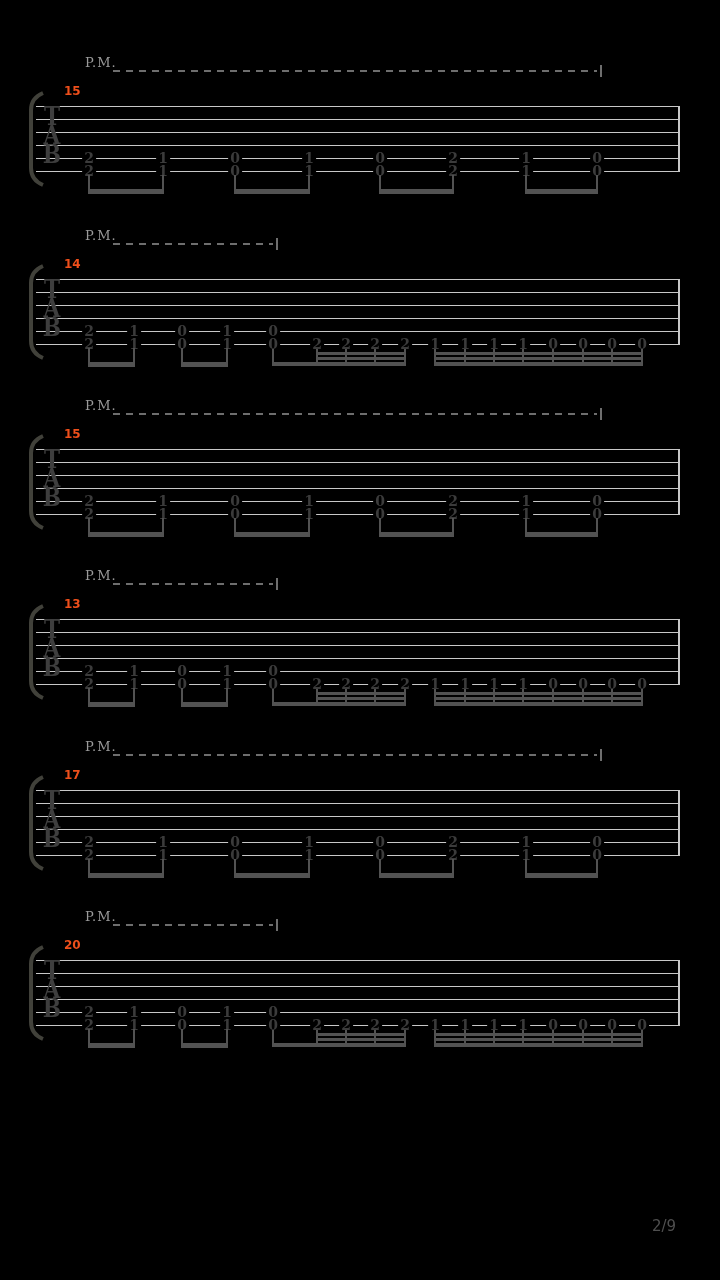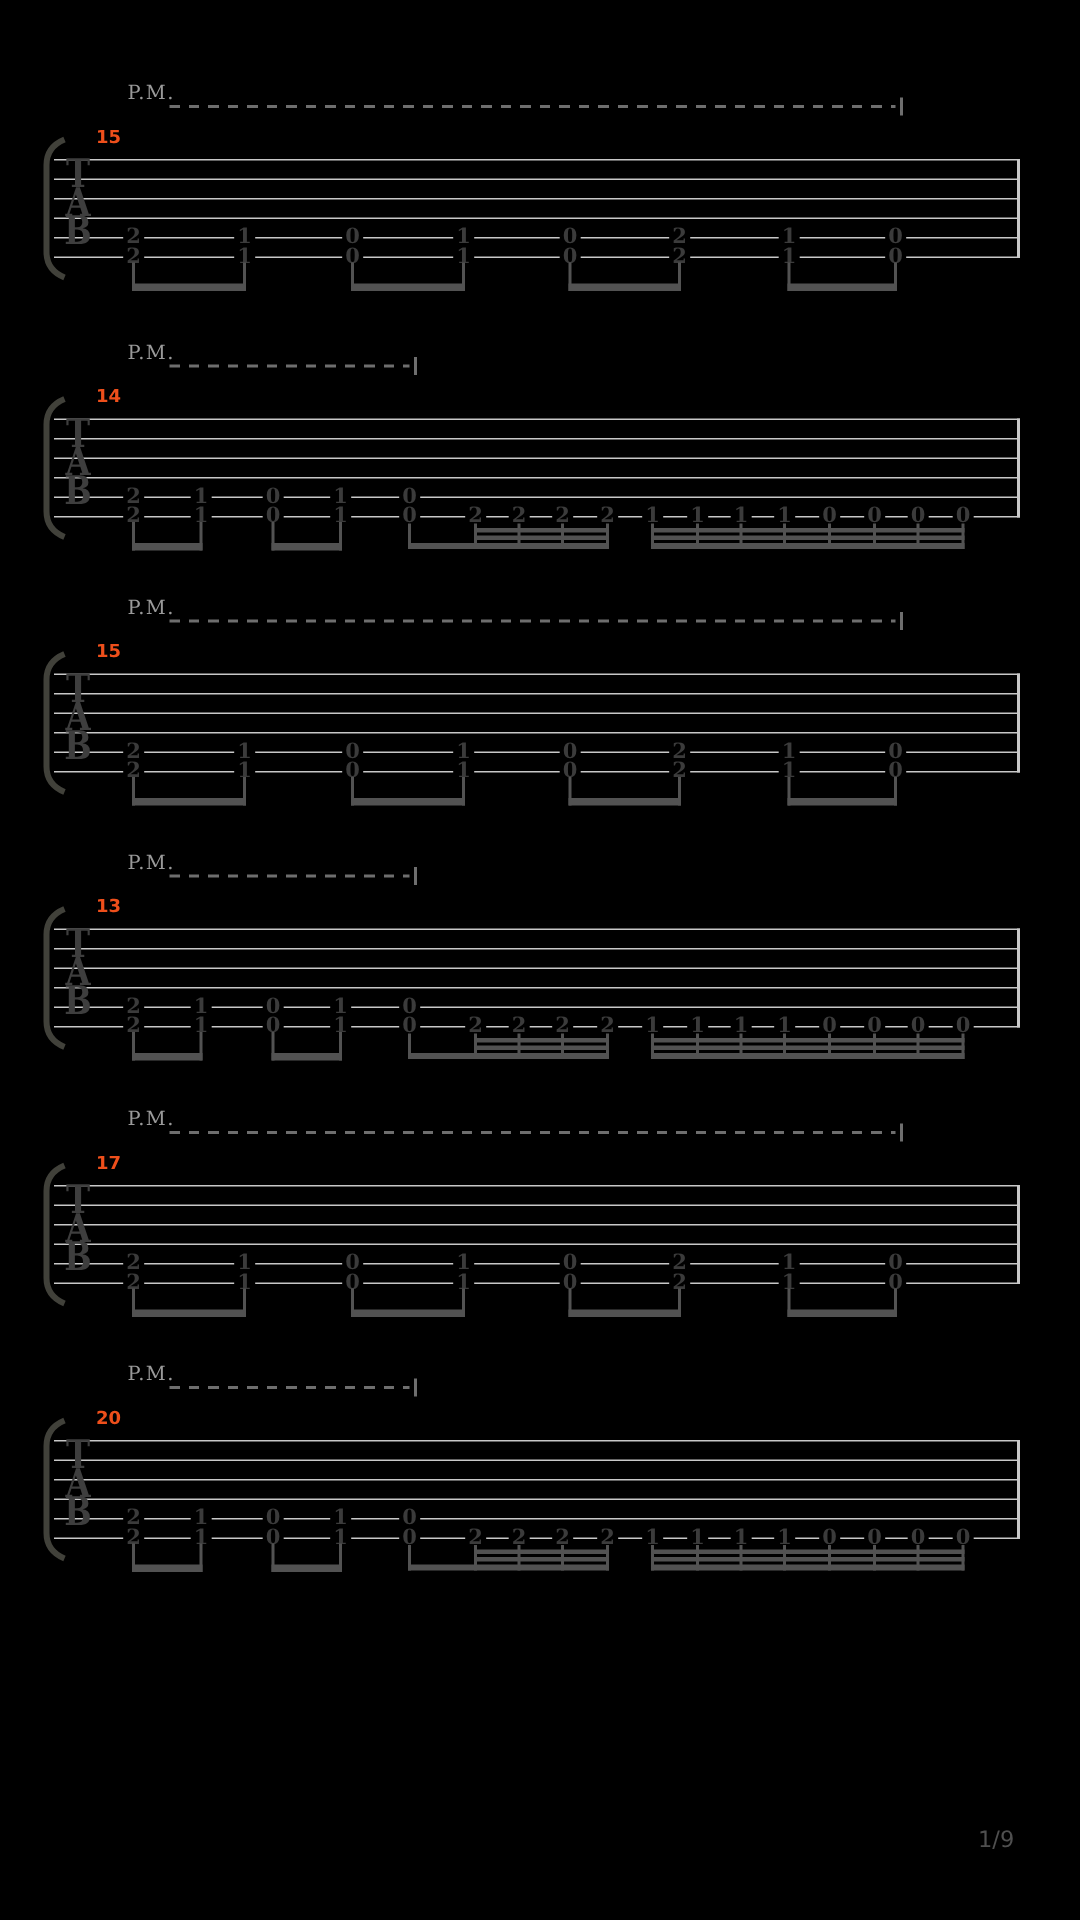--- a/index.html
+++ b/index.html
@@ -352,14 +352,14 @@
         <div class="abs" style="left: 522px; top: 1030px; width: 2px; height: 17px; background: rgb(82, 82, 82);"></div>
         <div class="abs" style="left: 552px; top: 1030px; width: 2px; height: 17px; background: rgb(82, 82, 82);"></div>
         <div class="abs" style="left: 582px; top: 1030px; width: 2px; height: 17px; background: rgb(82, 82, 82);"></div>
         <div class="abs" style="left: 611px; top: 1030px; width: 2px; height: 17px; background: rgb(82, 82, 82);"></div>
         <div class="abs" style="left: 641px; top: 1030px; width: 2px; height: 17px; background: rgb(82, 82, 82);"></div>
         <div class="abs" style="left: 434px; top: 1033px; width: 209px; height: 3px; background: rgb(82, 82, 82);"></div>
         <div class="abs" style="left: 434px; top: 1038px; width: 209px; height: 3px; background: rgb(82, 82, 82);"></div>
         <div class="abs" style="left: 434px; top: 1043px; width: 209px; height: 4px; background: rgb(82, 82, 82);"></div>
       </div>
     </div>
-  <div id="page-indicator" style="color: rgb(79, 79, 79);">1/9</div>
+  <div id="page-indicator" style="color: rgb(79, 79, 79);">2/9</div>
 </div>
 
 </body></html>

